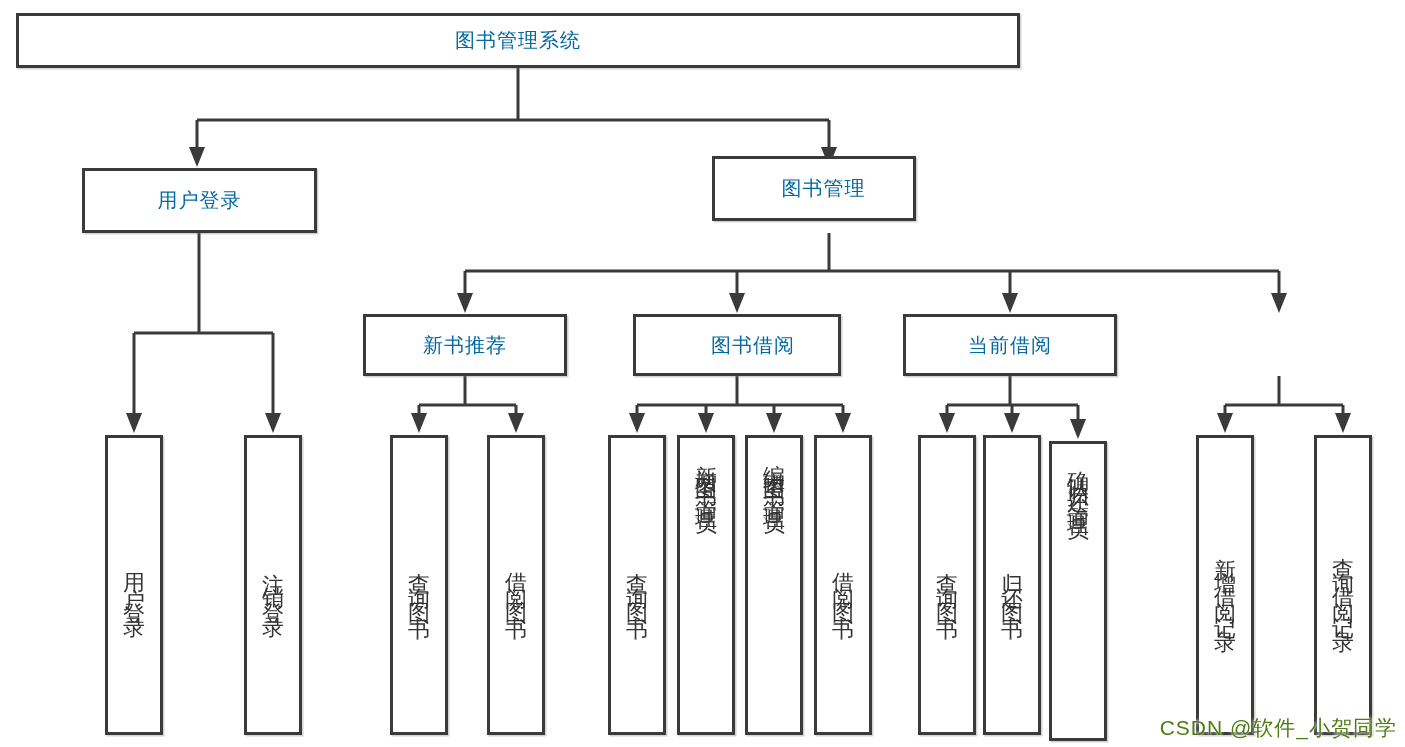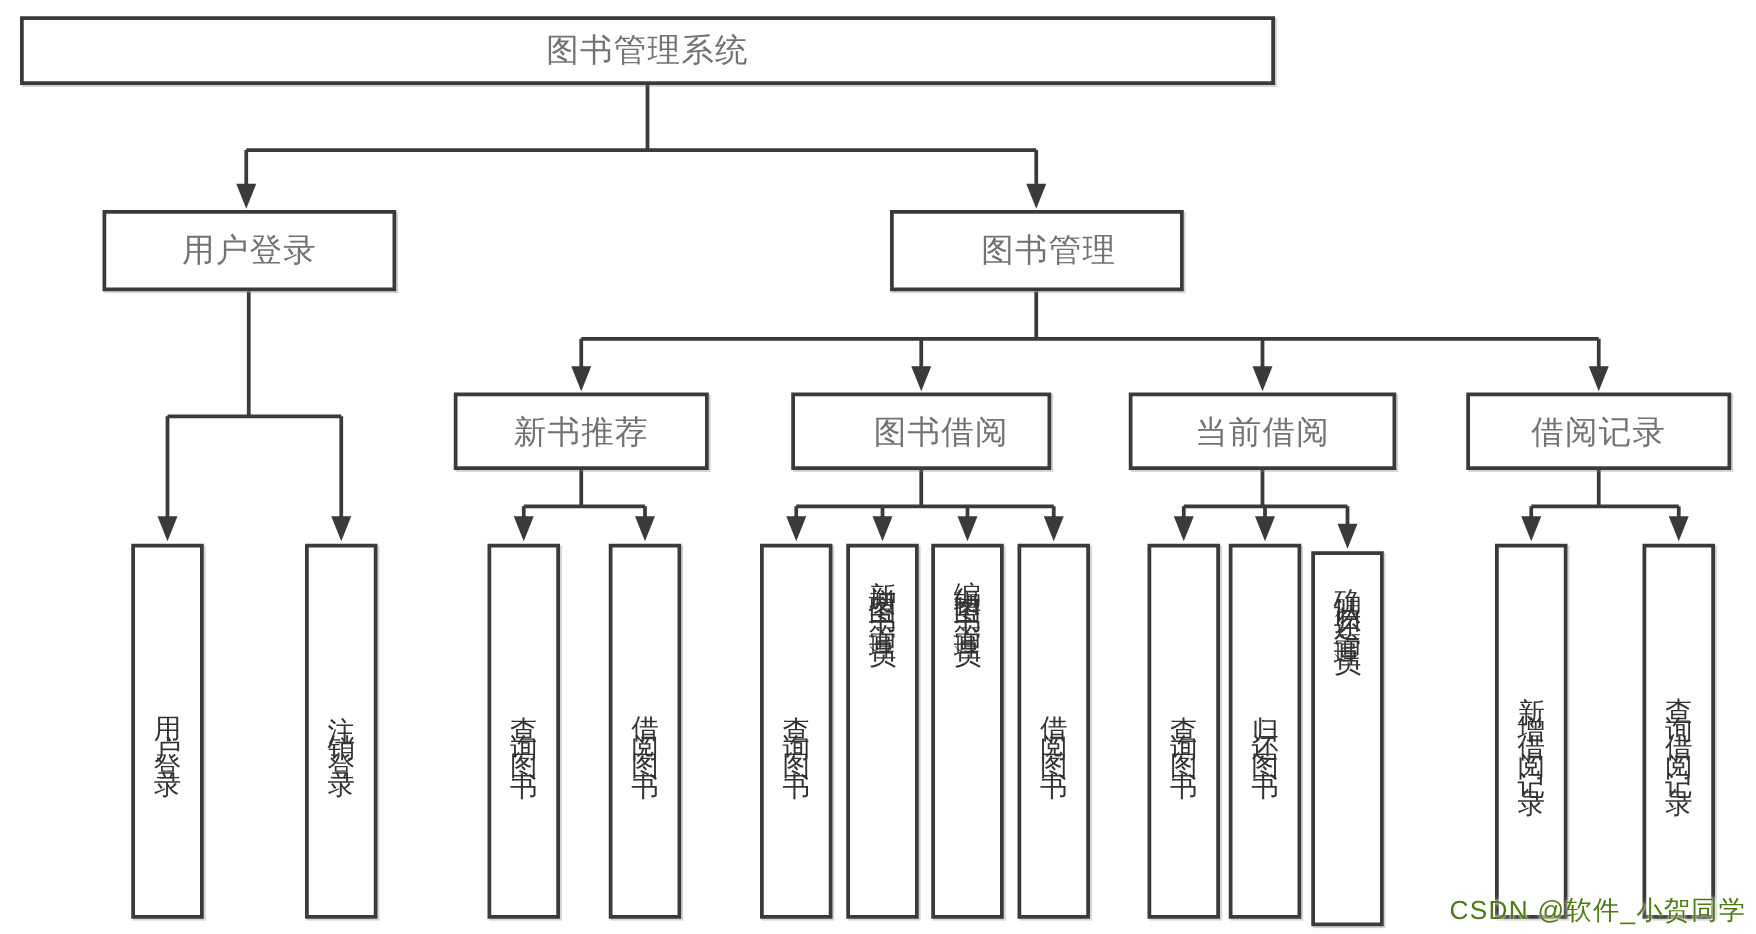--- a/index.html
+++ b/index.html
@@ -26,22 +26,22 @@
     position: absolute;
     box-sizing: border-box;
     border: 3px solid #3a3a3a;
     background: #ffffff;
     display: flex;
     align-items: center;
     justify-content: center;
     box-shadow: 1.5px 1.5px 0 rgba(130,130,130,0.35);
   }
   .h-label {
-    font-size: 26px;
-    color: #737373;
+    font-size: 20px;
+    color: #0369a1;
     letter-spacing: 1px;
     white-space: nowrap;
   }
   .leaf {
     width: 58px;
     height: 300px;
     top: 435px;
   }
   .v-label {
     writing-mode: vertical-rl;
@@ -110,35 +110,32 @@
     <polygon points="1335,413 1351,413 1343,433" fill="#3a3a3a"></polygon>
   </svg>
 
   <div class="node" style="left:16px; top:13px; width:1004px; height:55px;">
     <span class="h-label">图书管理系统</span>
   </div>
 
   <div class="node" style="left:82px; top:168px; width:235px; height:65px;">
     <span class="h-label">用户登录</span>
   </div>
-  <div class="node" style="left:712px; top:168px; width:235px; height:65px;padding-left:19px;">
+  <div class="node" style="left:712px; top:156px; width:204px; height:65px;padding-left:19px;">
     <span class="h-label">图书管理</span>
   </div>
 
   <div class="node" style="left:363px; top:314px; width:204px; height:62px;">
     <span class="h-label">新书推荐</span>
   </div>
   <div class="node" style="left:633px; top:314px; width:208px; height:62px;padding-left:32px;">
     <span class="h-label">图书借阅</span>
   </div>
   <div class="node" style="left:903px; top:314px; width:214px; height:62px;">
     <span class="h-label">当前借阅</span>
-  </div>
-  <div class="node" style="left:1173px; top:314px; width:212px; height:62px;">
-    <span class="h-label">借阅记录</span>
   </div>
 
   <div class="node leaf" style="left:105px;">
     <span class="v-label">用户登录</span>
   </div>
   <div class="node leaf" style="left:244px;">
     <span class="v-label">注销登录</span>
   </div>
 
   <div class="node leaf" style="left:390px;">

